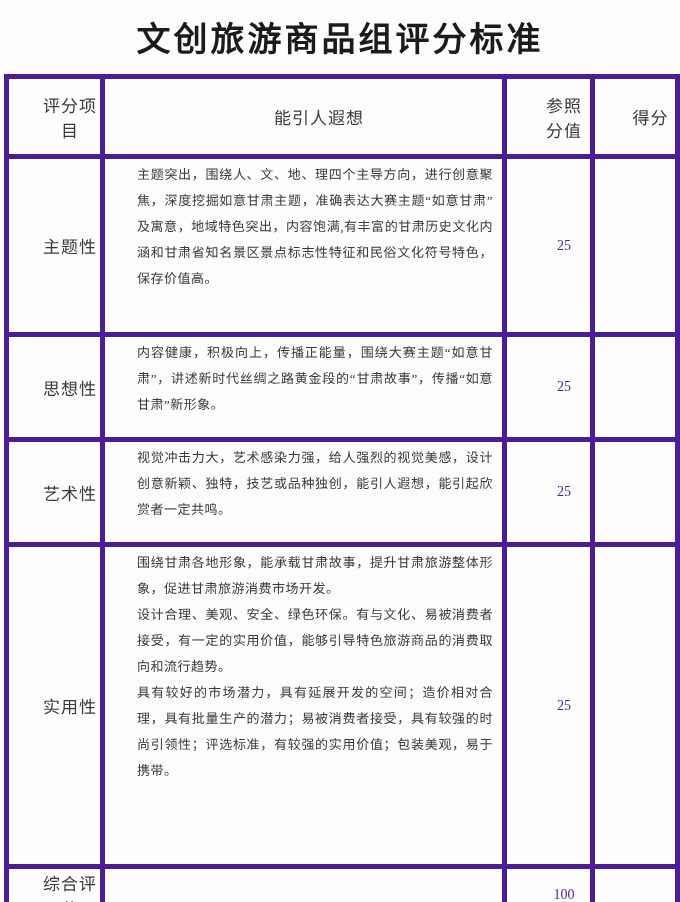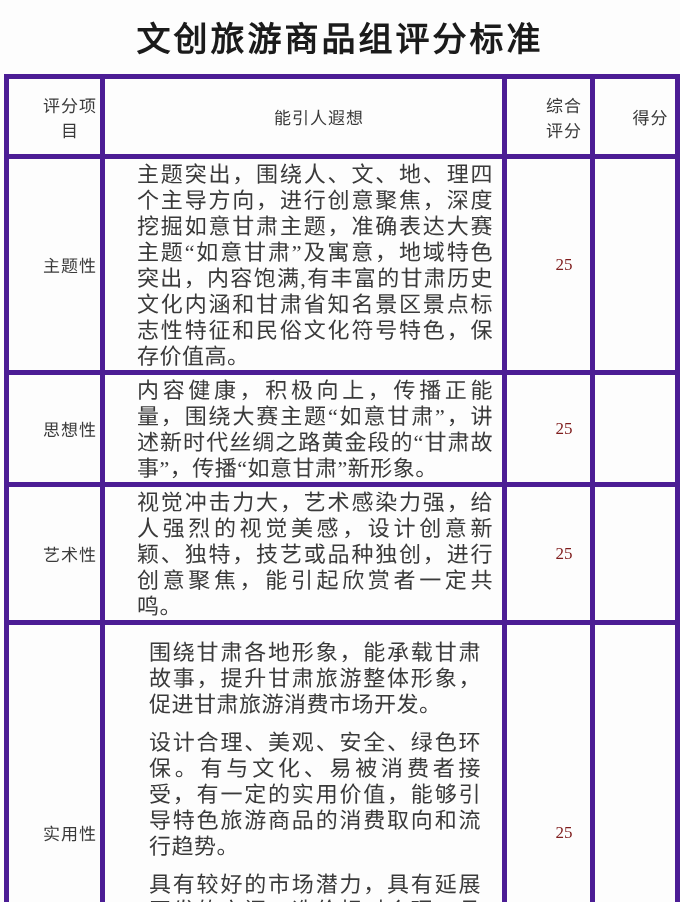--- a/index.html
+++ b/index.html
@@ -57,33 +57,33 @@
     vertical-align: middle;
     font-size: 17px;
     letter-spacing: 1px;
     color: #3a3a3a;
   }
   td.cell-criteria {
     vertical-align: top;
     text-align: justify;
     text-justify: inter-ideograph;
     padding: 3px 9px 0 9px;
-    font-size: 22px;
+    font-size: 13px;
     line-height: 26px;
     letter-spacing: 0.5px;
     color: #3a3a3a;
   }
   td.cell-criteria p {
-    margin: 12px;
+    margin: 0;
   }
   td.cell-score {
     text-align: center;
     vertical-align: middle;
-    font-size: 17px;
-    color: #7f1d1d;
+    font-size: 14px;
+    color: #4c1d95;
   }
 </style>
 </head>
 <body>
 
 <div class="page">
 
   <div class="doc-title">文创旅游商品组评分标准</div>
 
   <table class="score-table">
@@ -91,41 +91,41 @@
       <col class="c-item">
       <col class="c-crit">
       <col class="c-ref">
       <col class="c-score">
     </colgroup>
 
     <tbody>
         <tr class="row-header">
       <td class="cell-center">评分项目</td>
       <td class="cell-center">能引人遐想</td>
-      <td class="cell-center">综合评分</td>
+      <td class="cell-center">参照分值</td>
       <td class="cell-center">得分</td>
     </tr>
 
     <tr class="row-theme">
       <td class="cell-center">主题性</td>
       <td class="cell-criteria">主题突出，围绕人、文、地、理四个主导方向，进行创意聚焦，深度挖掘如意甘肃主题，准确表达大赛主题“如意甘肃”及寓意，地域特色突出，内容饱满,有丰富的甘肃历史文化内涵和甘肃省知名景区景点标志性特征和民俗文化符号特色，保存价值高。</td>
       <td class="cell-score">25</td>
       <td class="cell-score"></td>
     </tr>
 
     <tr class="row-idea">
       <td class="cell-center">思想性</td>
       <td class="cell-criteria">内容健康，积极向上，传播正能量，围绕大赛主题“如意甘肃”，讲述新时代丝绸之路黄金段的“甘肃故事”，传播“如意甘肃”新形象。</td>
       <td class="cell-score">25</td>
       <td class="cell-score"></td>
     </tr>
 
     <tr class="row-art">
       <td class="cell-center">艺术性</td>
-      <td class="cell-criteria">视觉冲击力大，艺术感染力强，给人强烈的视觉美感，设计创意新颖、独特，技艺或品种独创，进行创意聚焦，能引起欣赏者一定共鸣。</td>
+      <td class="cell-criteria">视觉冲击力大，艺术感染力强，给人强烈的视觉美感，设计创意新颖、独特，技艺或品种独创，能引人遐想，能引起欣赏者一定共鸣。</td>
       <td class="cell-score">25</td>
       <td class="cell-score"></td>
     </tr>
 
     <tr class="row-util">
       <td class="cell-center">实用性</td>
       <td class="cell-criteria">
         <p>围绕甘肃各地形象，能承载甘肃故事，提升甘肃旅游整体形象，促进甘肃旅游消费市场开发。</p>
         <p>设计合理、美观、安全、绿色环保。有与文化、易被消费者接受，有一定的实用价值，能够引导特色旅游商品的消费取向和流行趋势。</p>
         <p>具有较好的市场潜力，具有延展开发的空间；造价相对合理，具有批量生产的潜力；易被消费者接受，具有较强的时尚引领性；评选标准，有较强的实用价值；包装美观，易于携带。</p>

